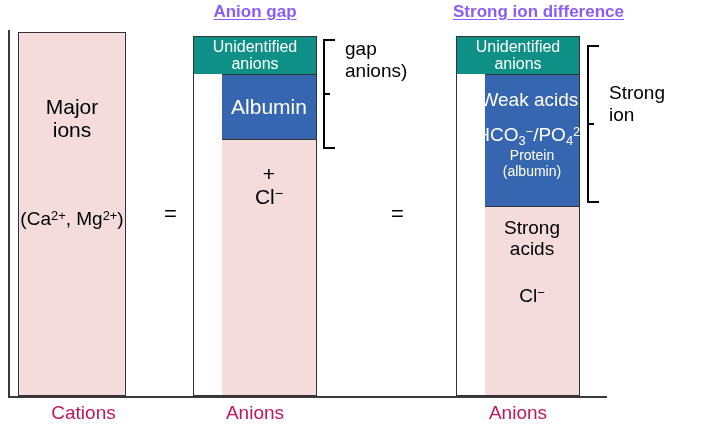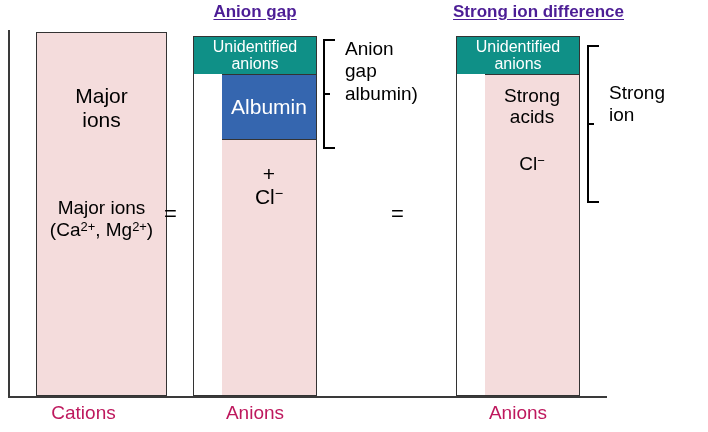--- a/index.html
+++ b/index.html
@@ -20,21 +20,21 @@
   }
 
   
   .col-title {
     position: absolute;
     font-size: 17px;
     font-weight: bold;
     text-decoration: underline;
     text-underline-offset: 2px;
     white-space: nowrap;
-    color: #4c1d95;
+    color: #8b5cf6;
   }
   #title-anion-gap { left: 193px; top: 2px; width: 124px; text-align: center; }
   #title-sid       { left: 409px; top: 2px; width: 215px; text-align: right; }
 
   
   .axis-line {
     position: absolute;
     background: #3a3a3a;
   }
   #axis-y { left: 8px;  top: 30px;  width: 2px;  height: 368px; }
@@ -69,21 +69,21 @@
   .t20 { font-size: 19px; }
   .t17 { font-size: 16px; }
   .t15 { font-size: 14px; }
   .gap-sm { height: 14px; }
   .gap-md { height: 26px; }
 
   sub { font-size: 0.68em; vertical-align: -0.28em; }
   sup { font-size: 0.68em; vertical-align: 0.42em; }
 
   
-  #bar-cations { left: 36px;  top: 32px;  width: 131px; height: 364px; }
+  #bar-cations { left: 18px;  top: 32px;  width: 108px; height: 364px; }
   #bar-anion-gap { left: 193px; top: 36px; width: 124px; height: 360px; }
   #bar-sid     { left: 456px; top: 36px; width: 124px; height: 360px; }
 
   
   .equals {
     position: absolute;
     font-size: 22px;
     line-height: 1;
     color: #000;
   }
@@ -144,21 +144,20 @@
   <div class="axis-line" id="axis-y"></div>
   <div class="axis-line" id="axis-x"></div>
 
   <div class="bar" id="bar-cations">
     <div class="seg seg-pink" style="flex:1 1 auto;">
       <span class="line t22">Major</span>
       <span class="line t22">ions</span>
       <span class="gap-md"></span>
       <span class="gap-md"></span>
       <span class="gap-sm"></span>
-      <span class="line t20">Major ions</span>
       <span class="line t20"><span>(Ca</span><sup>2+</sup><span>, Mg</span><sup>2+</sup><span>)</span></span>
       <span class="gap-md"></span>
       <span class="gap-md"></span>
       <span class="gap-md"></span>
       <span class="gap-md"></span>
     </div>
   </div>
 
   <div class="bar" id="bar-anion-gap">
     <div class="seg seg-teal" style="height:10.3%;">
@@ -172,38 +171,44 @@
       <span class="line t22">+</span>
       <span class="line t22"><span>Cl</span><sup>−</sup></span>
     </div>
   </div>
 
   <div class="bar" id="bar-sid">
     <div class="seg seg-teal" style="height:10.3%;">
       <span class="line t17">Unidentified</span>
       <span class="line t17">anions</span>
     </div>
+    <div class="seg seg-blue" style="height:36.9%; justify-content:flex-start; padding-top:14px;">
+      <span class="line t20">Weak acids.</span>
+      <span class="gap-sm"></span>
+      <span class="line t20"><span>HCO</span><sub>3</sub><sup>−</sup><span>/PO</span><sub>4</sub><sup>2−</sup></span>
+      <span class="line t15">Protein</span>
+      <span class="line t15">(albumin)</span>
+    </div>
     <div class="seg seg-pink" style="flex:1 1 auto; justify-content:flex-start; padding-top:10px;">
       <span class="line t20">Strong</span>
       <span class="line t20">acids</span>
       <span class="gap-md"></span>
       <span class="line t20"><span>Cl</span><sup>−</sup></span>
     </div>
   </div>
 
   <div class="equals" id="equals-1">=</div>
   <div class="equals" id="equals-2">=</div>
 
   <div class="bracket" id="bracket-anion-gap"></div>
   <div class="bracket" id="bracket-sid"></div>
 
   <div class="bracket-label" id="label-anion-gap">
-    <div>Anion</div>
     <div>gap</div>
-    <div>albumin)</div>
+    <div>anions)</div>
   </div>
   <div class="bracket-label" id="label-sid">
     <div>Strong</div>
     <div>ion</div>
   </div>
 
   <div class="axis-label" id="axlabel-cations">Cations</div>
   <div class="axis-label" id="axlabel-anions1">Anions</div>
   <div class="axis-label" id="axlabel-anions2">Anions</div>
 

